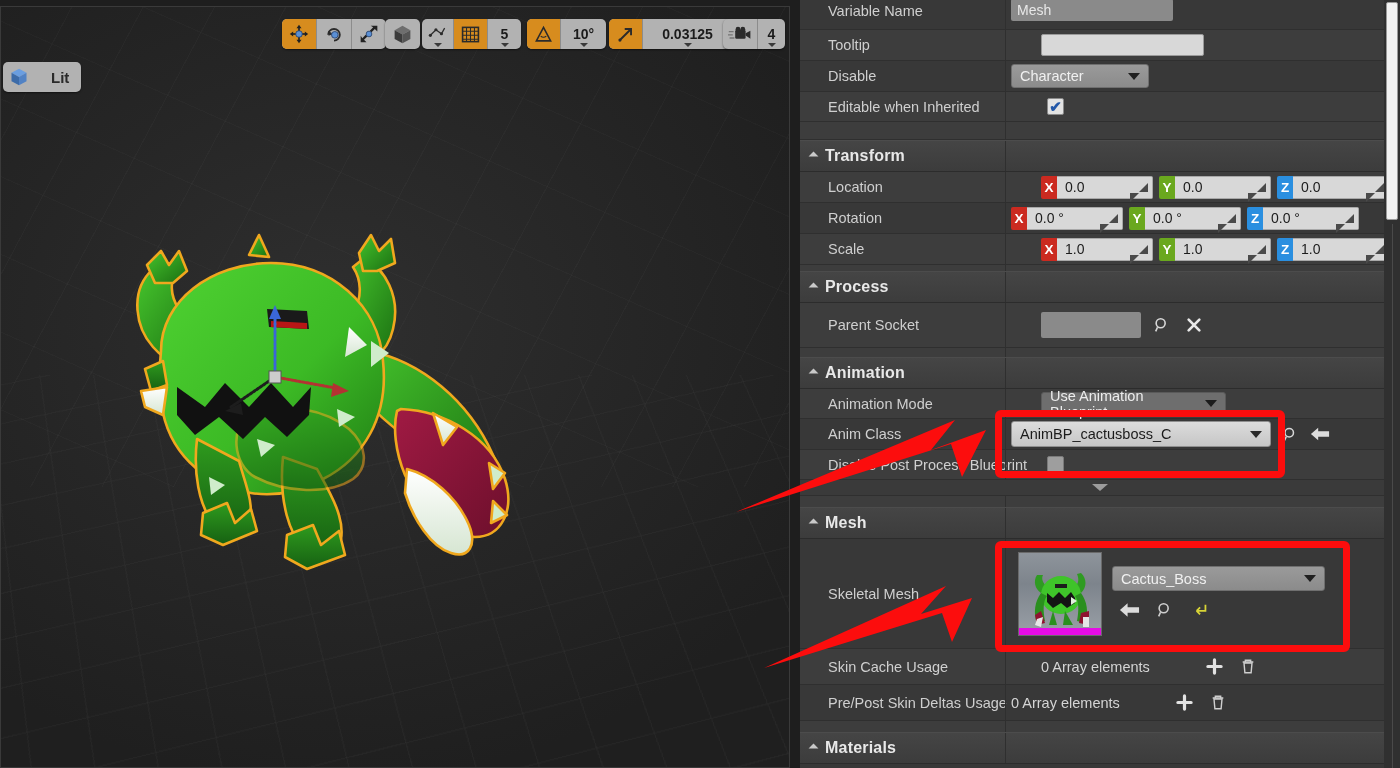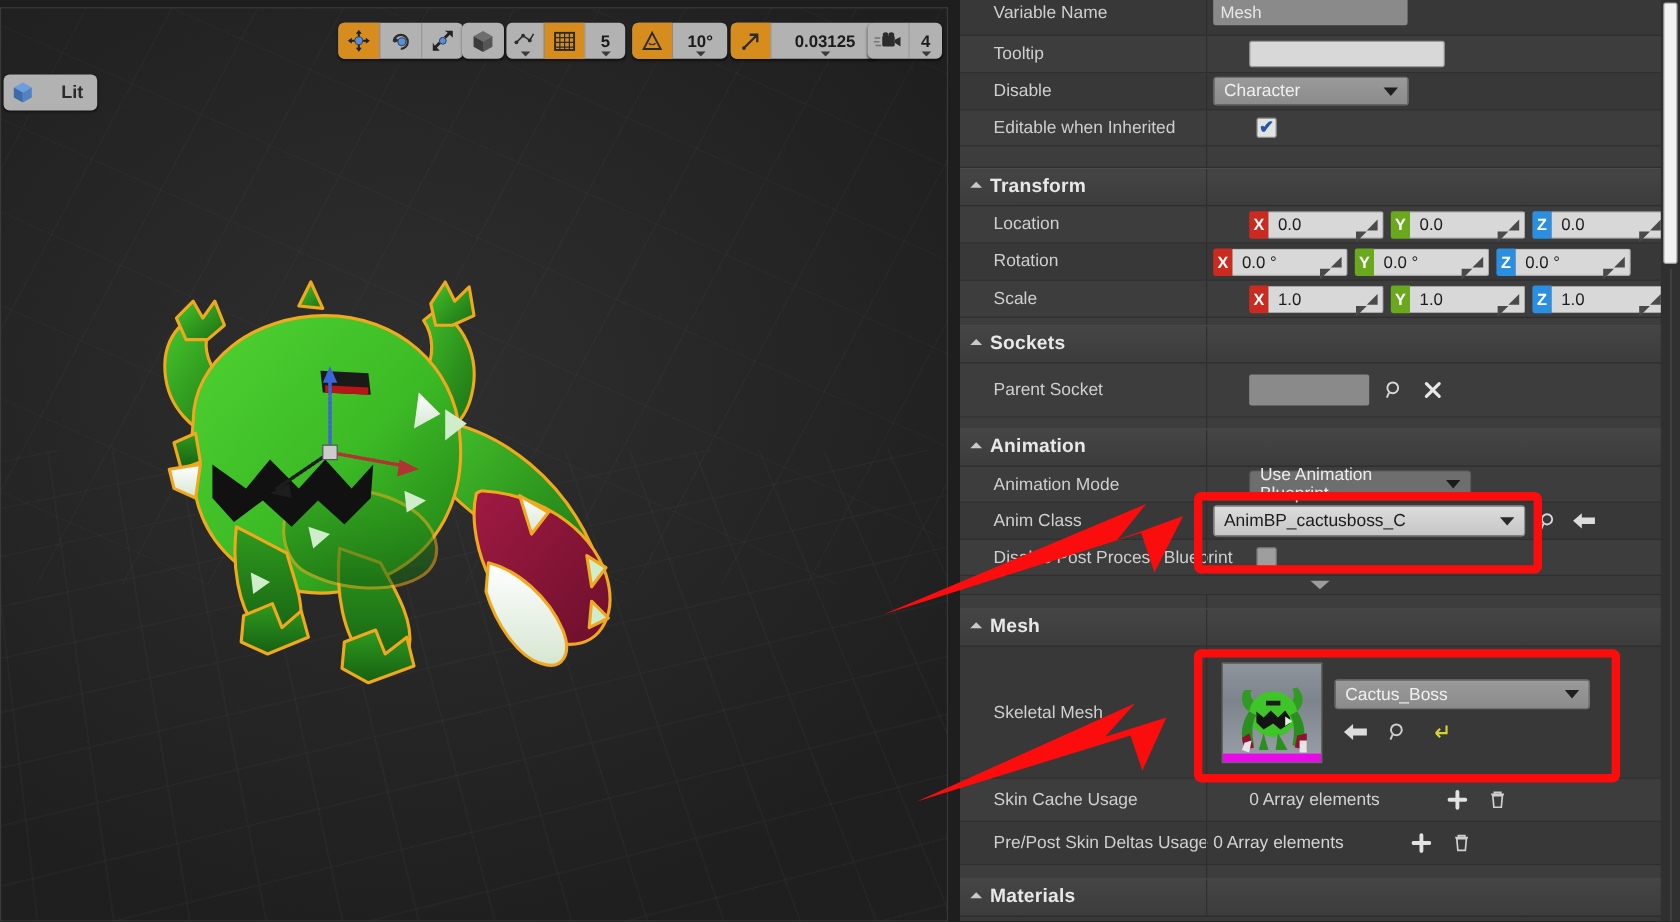--- a/index.html
+++ b/index.html
@@ -417,21 +417,21 @@
       <div class="namecell">Tooltip</div>
       <div class="valcell">
         <div class="txtfield" style="width:163px"></div>
       </div>
     </div>
 
     <div class="row dark" style="height:31px">
       <div class="rowdiv"></div>
       <div class="namecell">Disable</div>
       <div class="valcell">
-        <div class="combo" style="width:163px">
+        <div class="combo" style="width:138px">
           <span>Character</span>
           <span class="dn"></span>
         </div>
       </div>
     </div>
 
     <div class="row alt" style="height:30px">
       <div class="rowdiv"></div>
       <div class="namecell">Editable when Inherited</div>
       <div class="valcell">
@@ -553,21 +553,21 @@
         </div>
       </div>
     </div>
 
     <div style="height:6px; background:#3d3d3d; position:relative;">
         <div class="rowdiv"></div>
       </div>
 
     <div class="cat-header">
       <div class="tri"></div>
-      <span class="cat-title">Sockets</span>
+      <span class="cat-title">Process</span>
       <div class="divline"></div>
     </div>
 
     <div class="row alt" style="height:45px">
       <div class="rowdiv"></div>
       <div class="namecell">Parent Socket</div>
       <div class="valcell" style="gap:10px">
         <div class="greyfield" style="width:100px;height:26px"></div>
         <div class="iconbtn">
           <svg width="18" height="18" viewBox="0 0 20 20">

